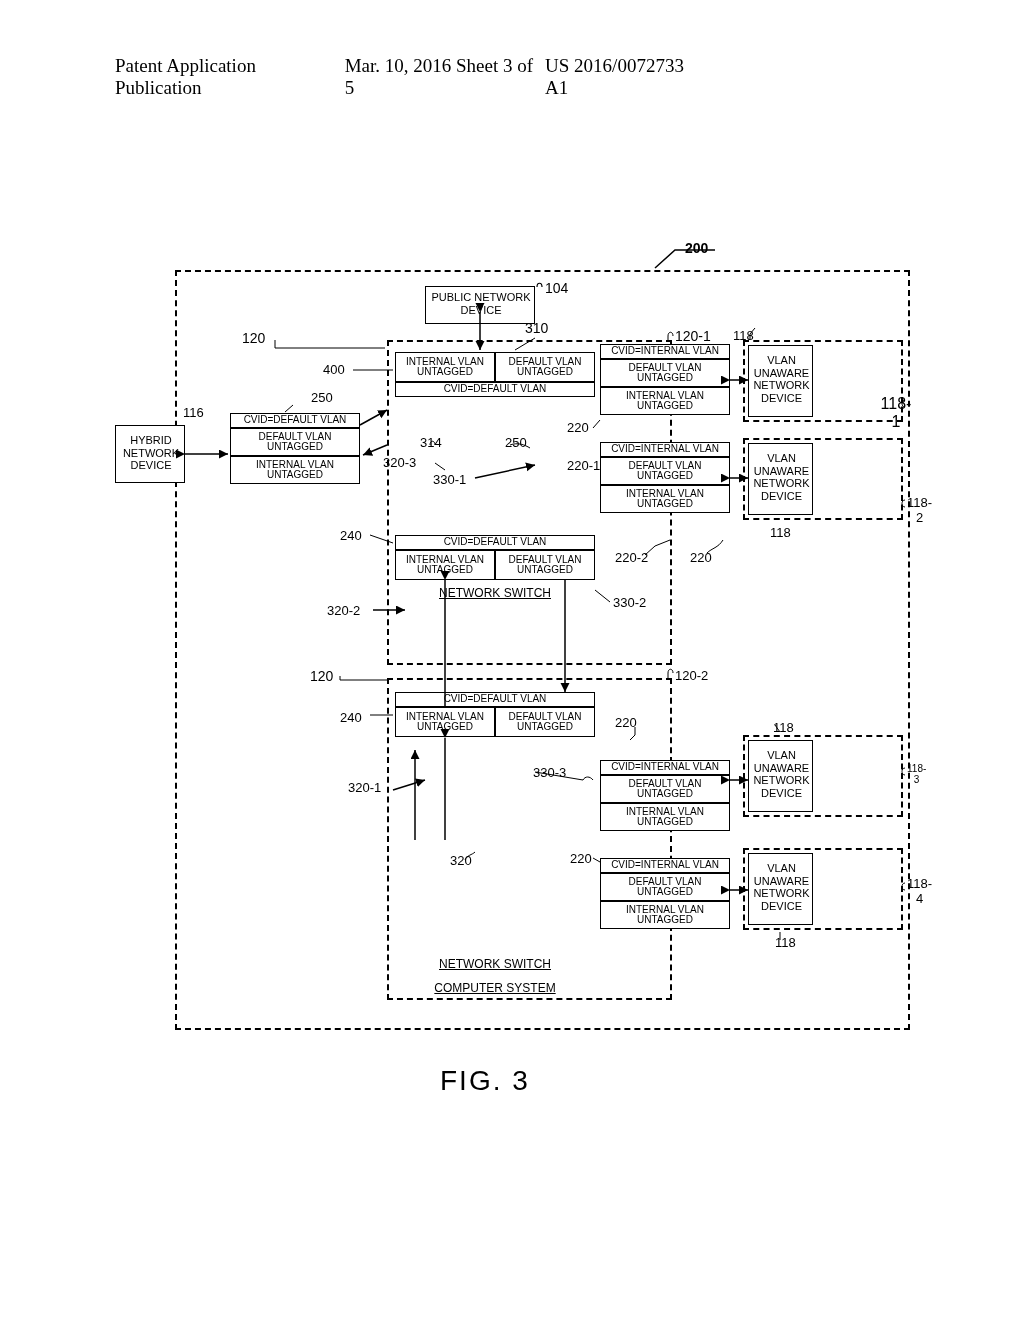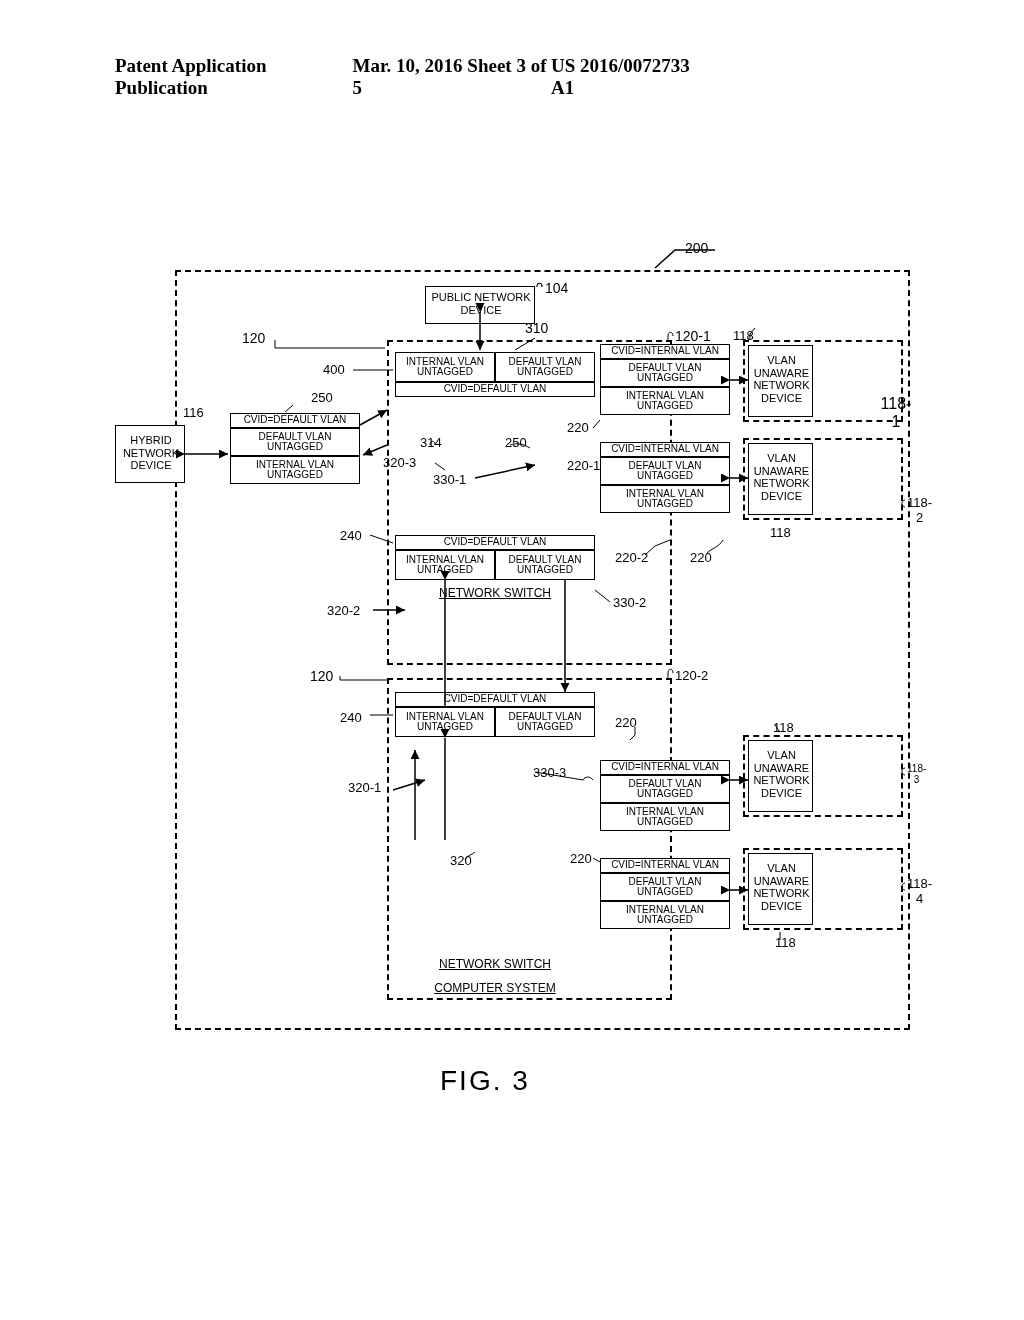--- a/index.html
+++ b/index.html
@@ -12,21 +12,21 @@
   }
   .header {
     position: absolute;
     top: 55px;
     left: 0;
     width: 824px;
     display: flex;
     justify-content: space-between;
     padding: 0 115px;
     font-size: 19px;
-    font-weight: bold;
+    font-weight: normal;
   }
   .figure {
     position: absolute;
     left: 115px;
     top: 240px;
     width: 800px;
     height: 820px;
   }
   .dashed-box {
     position: absolute;
@@ -83,21 +83,21 @@
 <div class="header">
   <span>Patent Application Publication</span>
   <span>Mar. 10, 2016  Sheet 3 of 5</span>
   <span>US 2016/0072733 A1</span>
 </div>
 
 <div class="figure">
 
   <div class="dashed-box" style="left:60px; top:30px; width:735px; height:760px;"></div>
 
-  <div class="lbl" style="left:570px; top:0px;">200</div>
+  <div class="lbl" style="left:570px; top:0px;font-weight:bold;">200</div>
 
   <div class="solid-box" style="left:310px; top:34px; width:110px; height:38px;margin-top:12px;">
     <div class="txt" style="left:0;top:4px;width:110px;">PUBLIC NETWORK<br>DEVICE</div>
   </div>
   <div class="lbl" style="left:430px; top:40px;">104</div>
 
   <div class="lbl" style="left:410px; top:80px;">310</div>
 
   <div class="dashed-box" style="left:272px; top:100px; width:285px; height:325px;"></div>
   <div class="lbl" style="left:127px; top:90px;">120</div>

